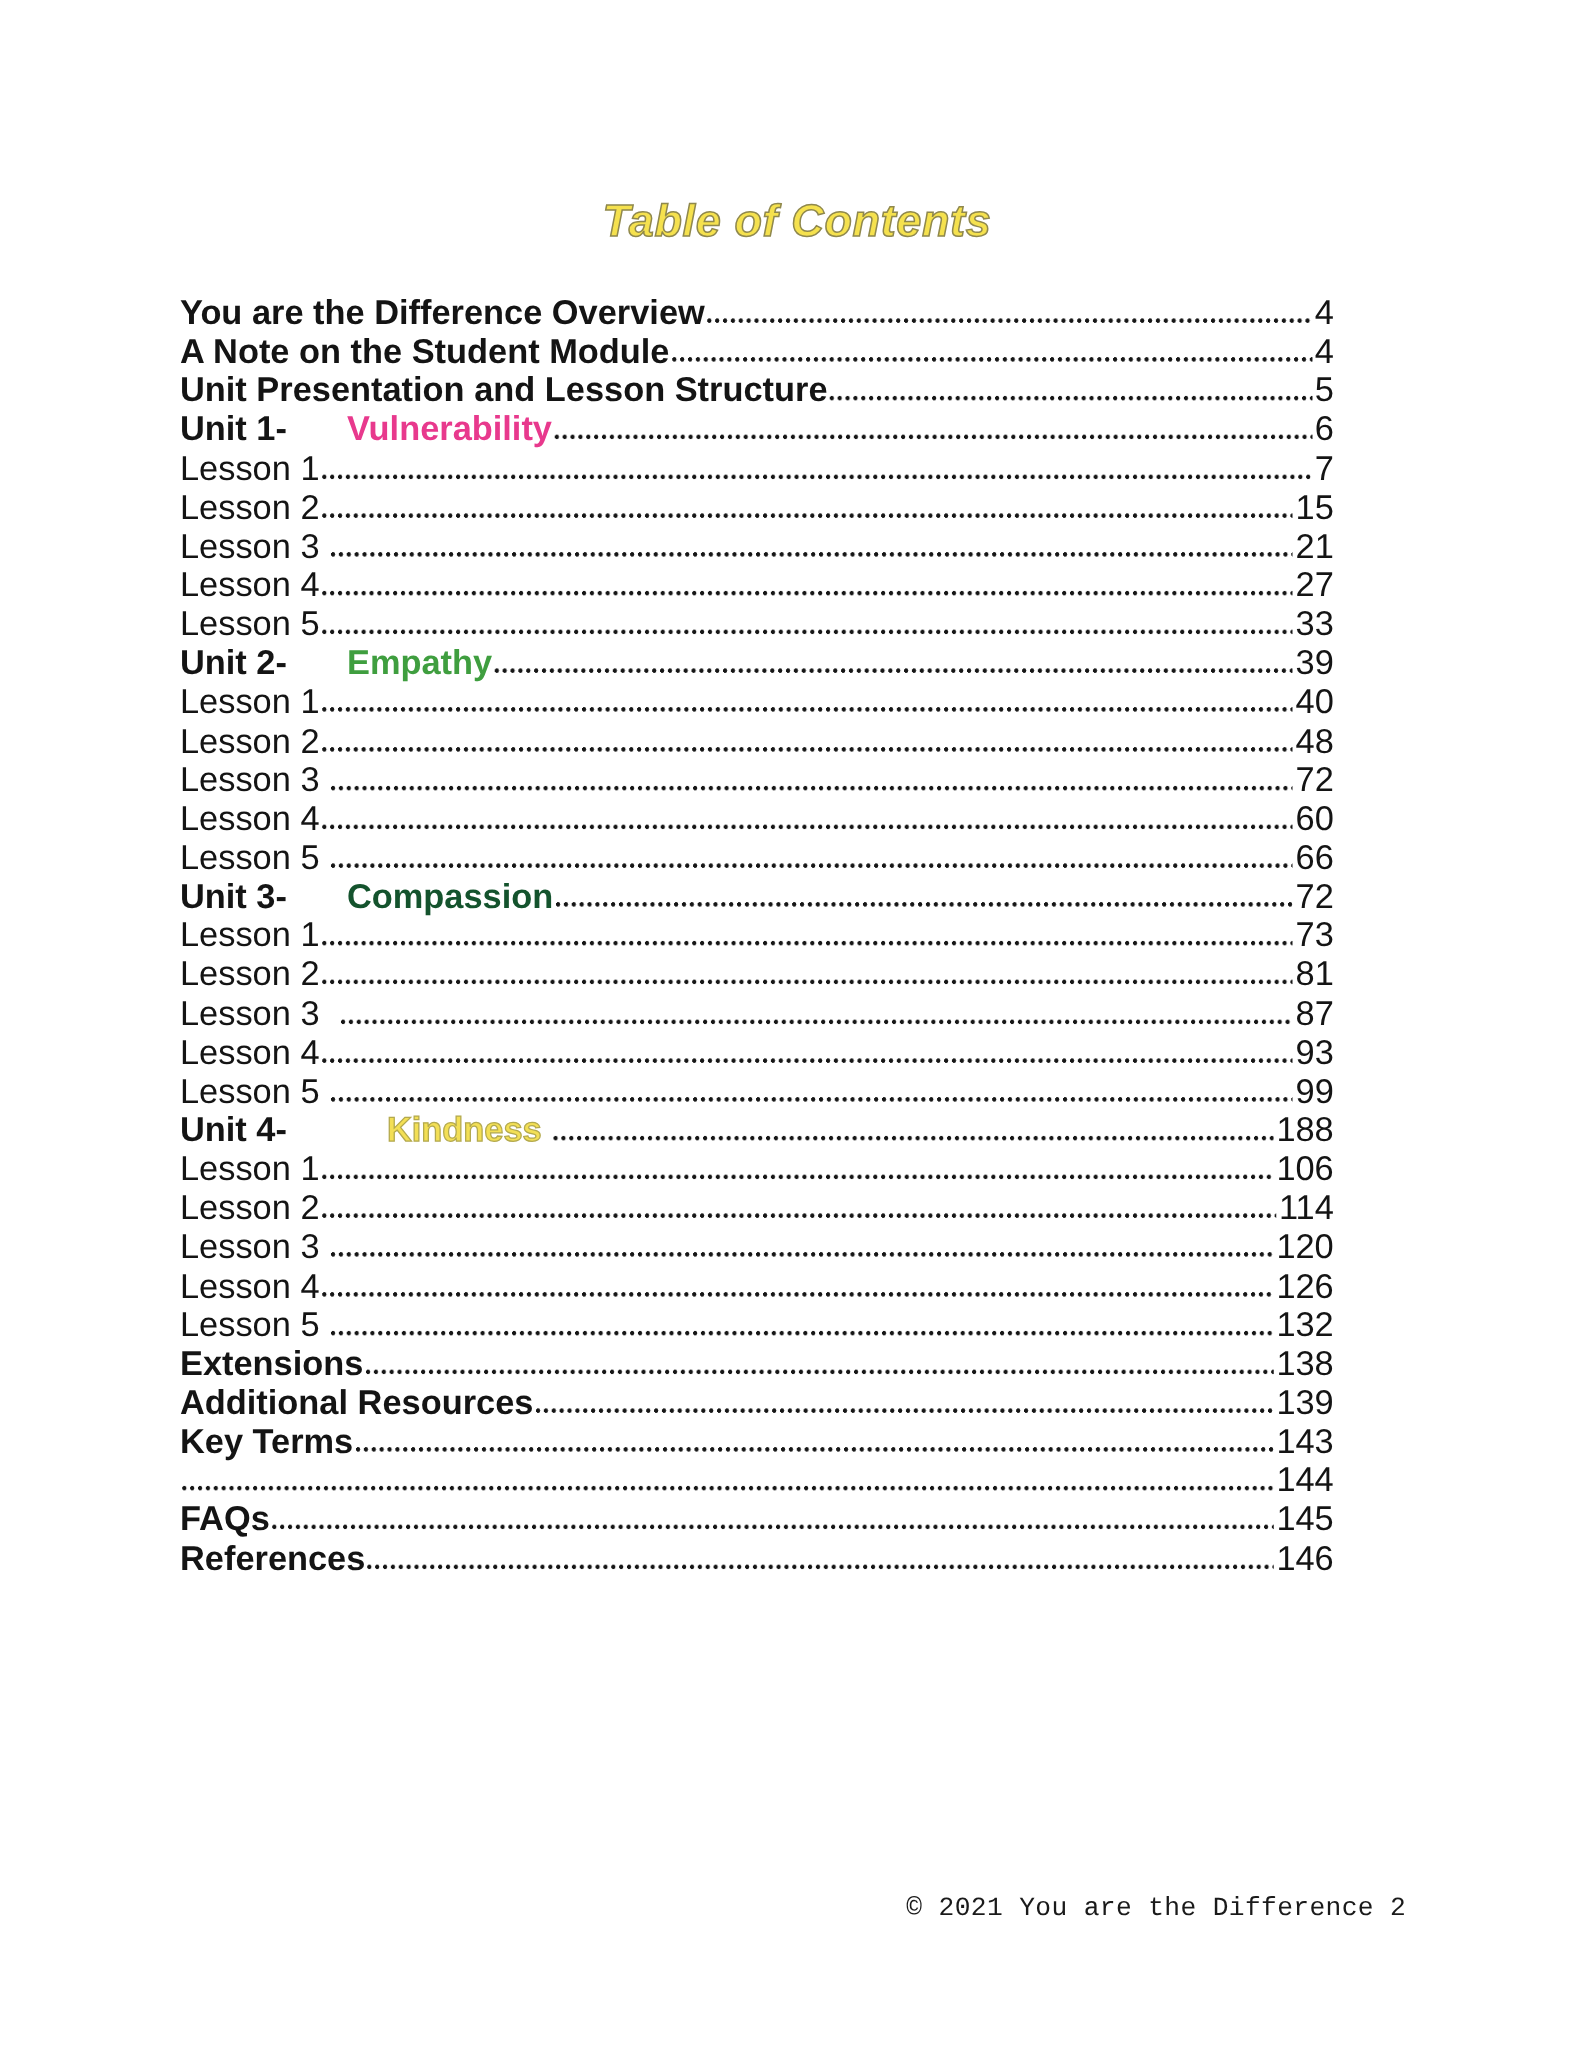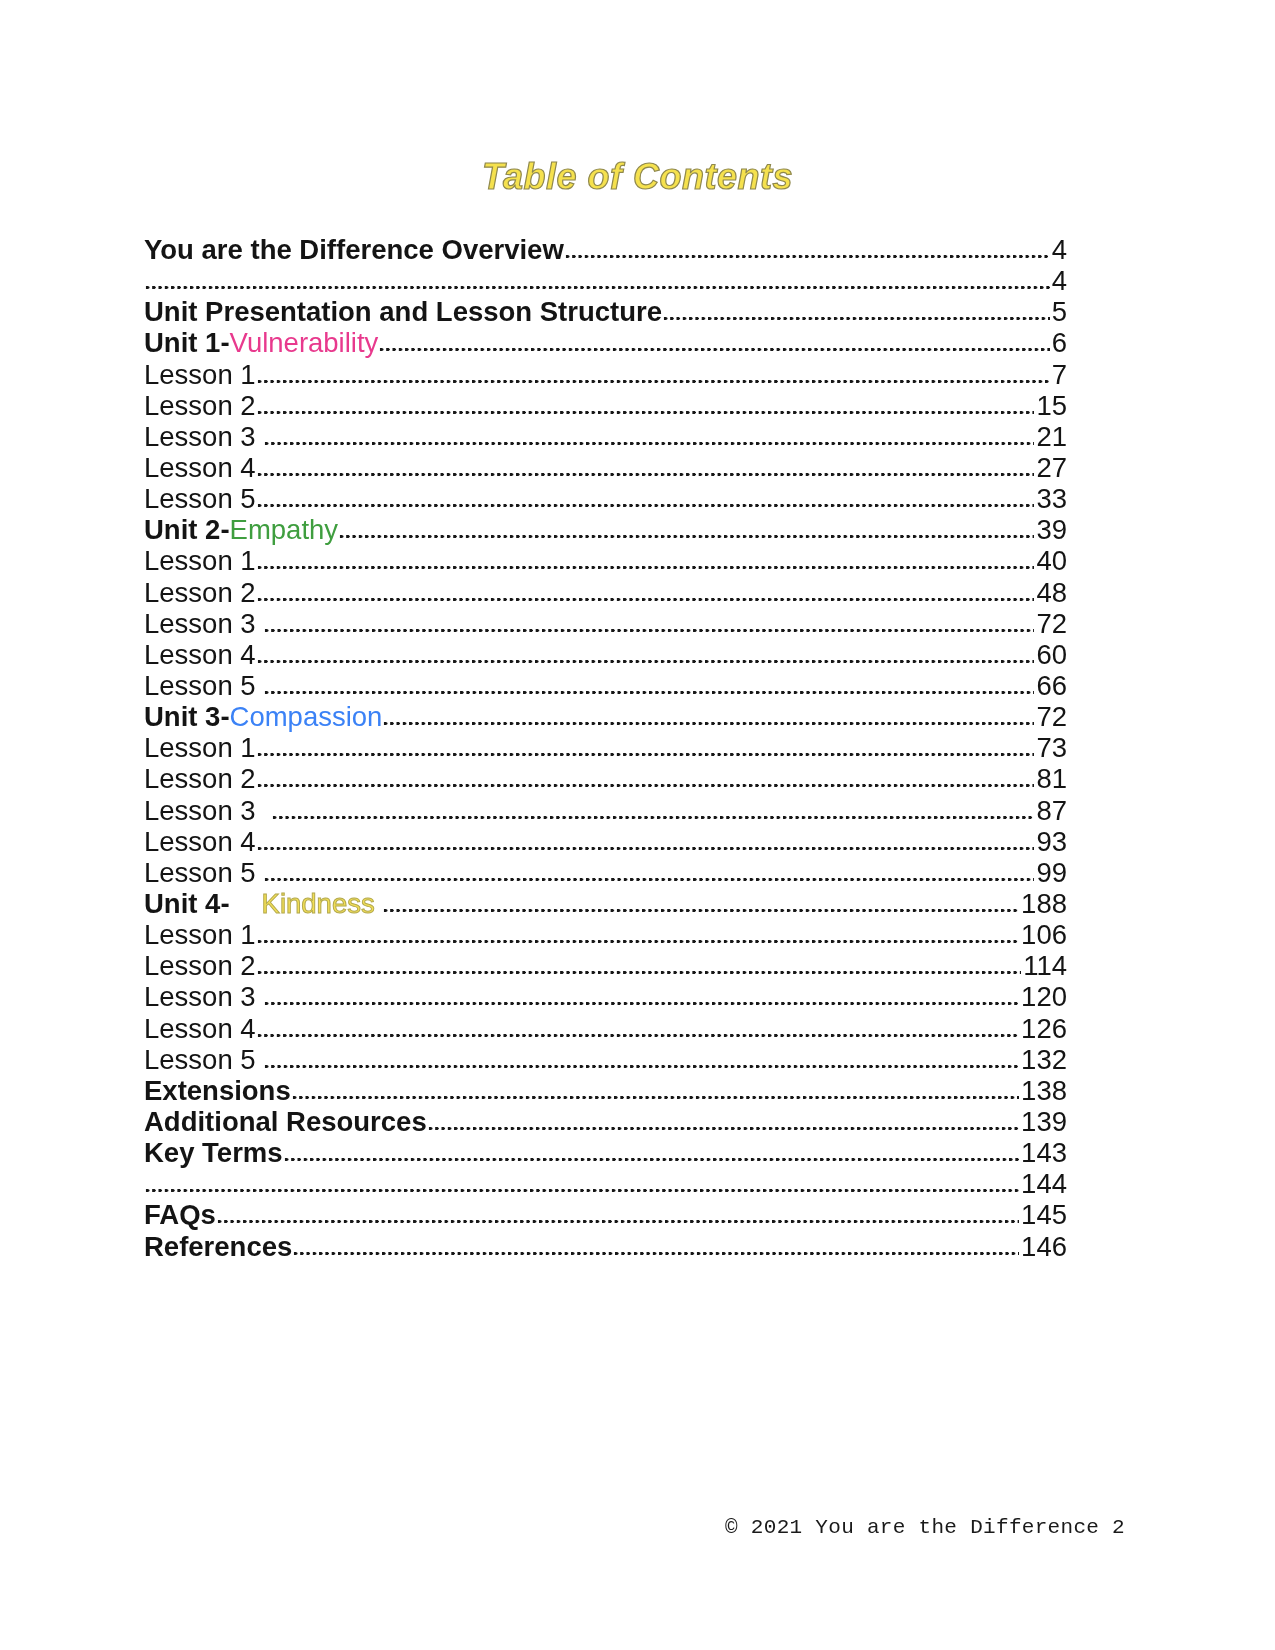--- a/index.html
+++ b/index.html
@@ -37,21 +37,21 @@
   .row {
     display: flex;
     align-items: baseline;
     height: 31.15px;
     font-size: 27.5px;
     color: #141414;
     white-space: pre;
   }
   .row .label { flex: 0 0 auto; white-space: pre; }
   .row.bold .label { font-weight: 700; }
-  .unit-name { font-weight: 400; }
+  .unit-name { font-weight: 700; margin-left: 48px; }
   .unit-name.outlined { -webkit-text-stroke: 1px #b3a94e; }
   .leader {
     flex: 1 1 auto;
     align-self: baseline;
     height: 5px;
     margin: 0 2px 0 1px;
     background-image: radial-gradient(circle at 2.5px 2.5px, #161616 1.55px, transparent 1.95px);
     background-size: 6.3px 5px;
     background-repeat: repeat-x;
     background-position: left bottom;
@@ -79,20 +79,21 @@
   <div class="doc-title">Table of Contents</div>
 
   <div class="toc">
   <div class="row bold">
     <span class="label">You are the Difference Overview</span>
     <span class="leader"></span>
     <span class="pagenum">4</span>
   </div>
 
   <div class="row bold">
+    <span class="label">A Note on the Student Module</span>
     <span class="leader"></span>
     <span class="pagenum">4</span>
   </div>
 
   <div class="row bold">
     <span class="label">Unit Presentation and Lesson Structure</span>
     <span class="leader"></span>
     <span class="pagenum">5</span>
   </div>
 
@@ -162,21 +163,21 @@
     <span class="pagenum">60</span>
   </div>
 
   <div class="row">
     <span class="label">Lesson 5 </span>
     <span class="leader"></span>
     <span class="pagenum">66</span>
   </div>
 
   <div class="row bold">
-    <span class="label"><span>Unit 3-</span><span class="unit-name" style="color: #3b82f6;">Compassion</span></span>
+    <span class="label"><span>Unit 3-</span><span class="unit-name" style="color: #14532d;">Compassion</span></span>
     <span class="leader"></span>
     <span class="pagenum">72</span>
   </div>
 
   <div class="row">
     <span class="label">Lesson 1</span>
     <span class="leader"></span>
     <span class="pagenum">73</span>
   </div>
 

